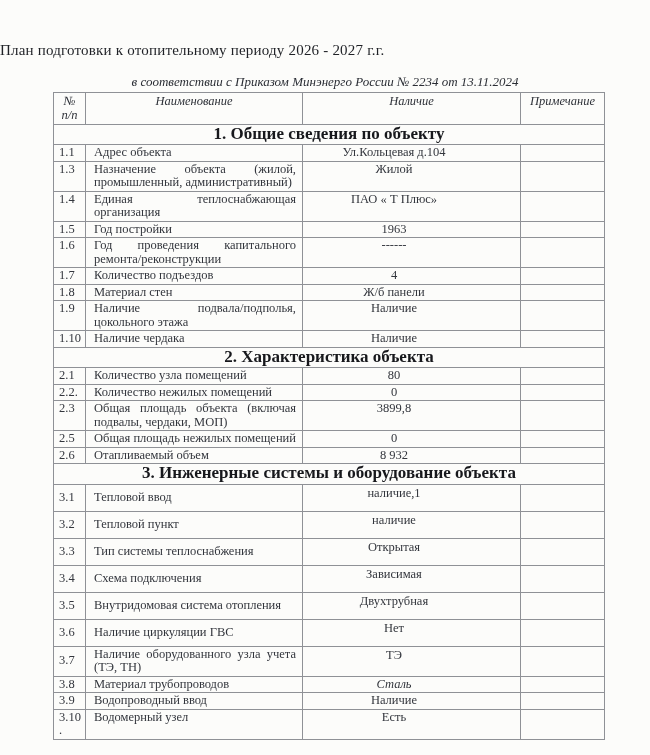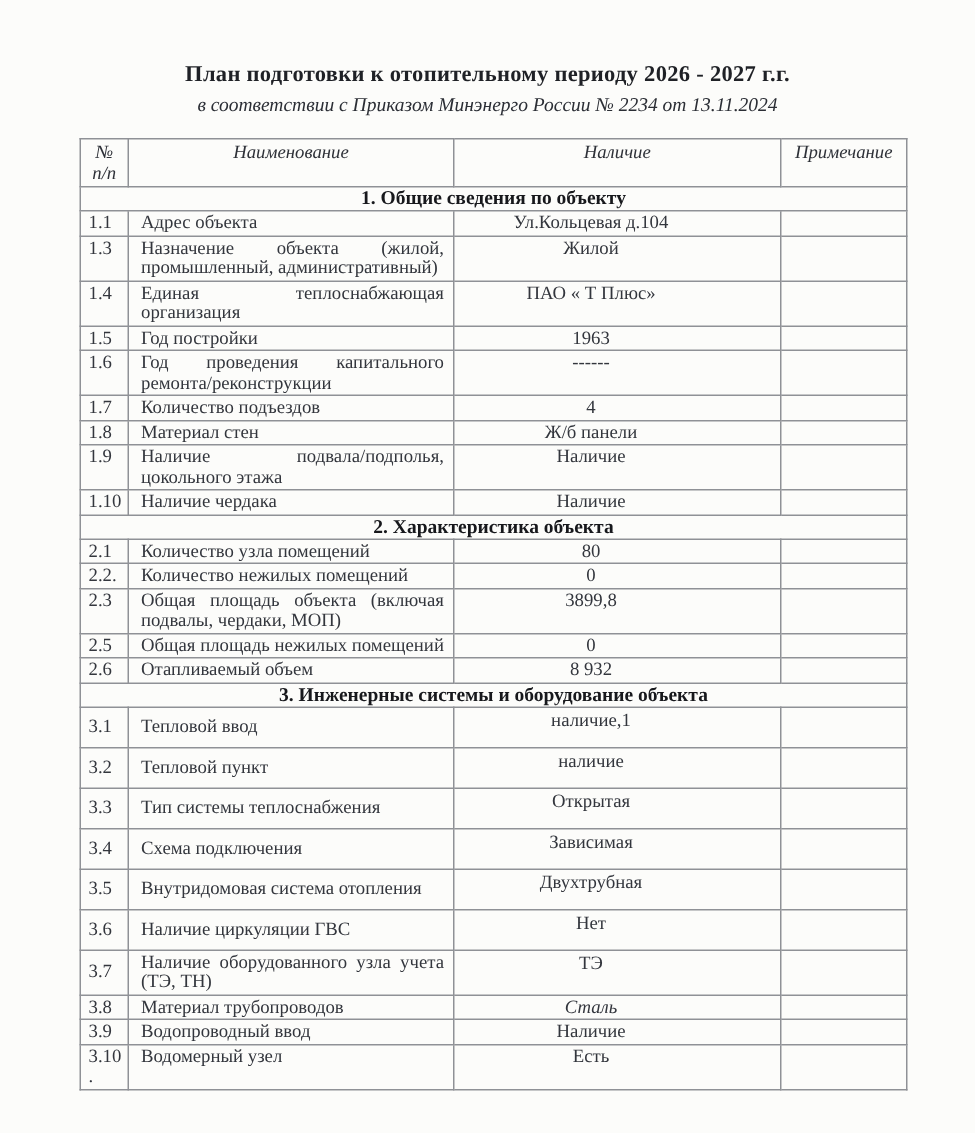--- a/index.html
+++ b/index.html
@@ -15,28 +15,28 @@
     font-family: "Liberation Serif", serif;
     color: #33363d;
   }
   .page {
     position: absolute;
     inset: 0;
   }
   .doc-title {
     margin: 0;
     padding-top: 42px;
-    text-align: center;
+    text-align: left;
     font-size: 15px;
-    font-weight: bold;
+    font-weight: normal;
     letter-spacing: 0.2px;
     color: #1f2126;
   }
   .doc-subtitle {
-    margin: 0;
+    margin: 12px;
     padding-top: 3px;
     text-align: center;
     font-size: 13px;
     font-style: italic;
     color: #2b2e35;
   }
   table.plan {
     position: absolute;
     left: 53px;
     top: 92px;
@@ -58,21 +58,21 @@
     text-align: center;
     padding: 2px 2px;
     color: #2e3138;
   }
   .plan thead th.h-num {
     white-space: pre-line;
   }
   tr.section-row td {
     text-align: center;
     font-weight: bold;
-    font-size: 13px;
+    font-size: 17px;
     color: #17181c;
     padding: 0 2px 1px 2px;
   }
   td.c-num {
     white-space: pre-line;
     padding-left: 5px;
     margin-left: 24px;
   }
   td.c-name {
     text-align: justify;

